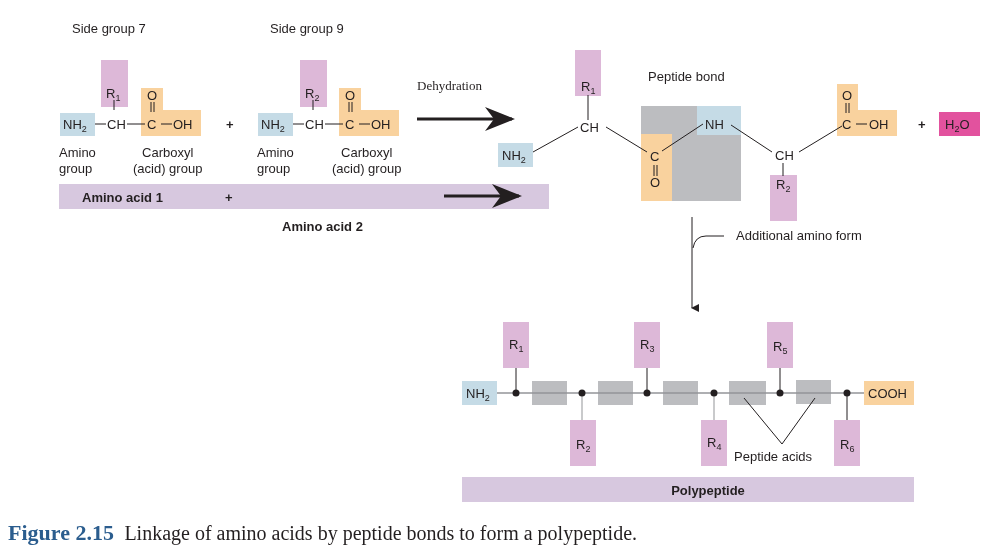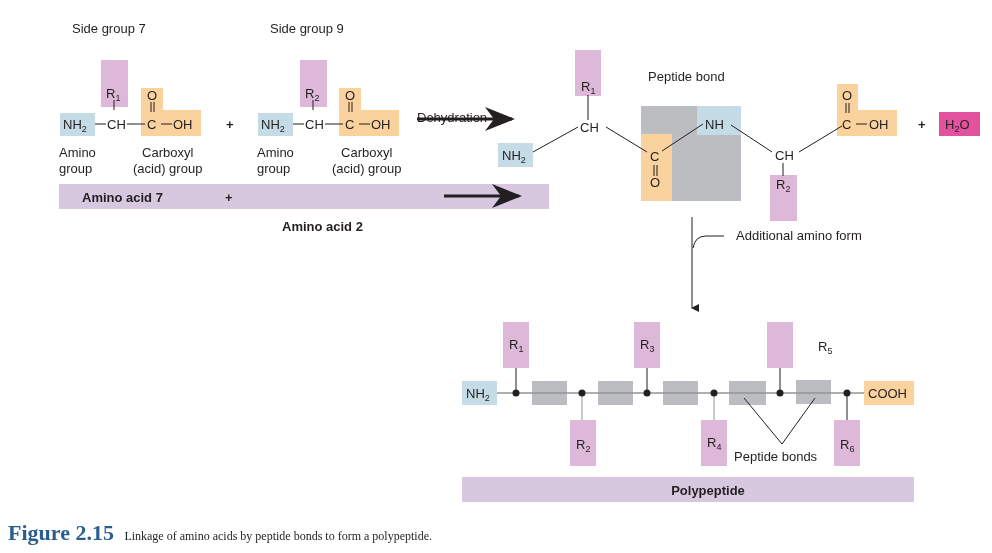--- a/index.html
+++ b/index.html
@@ -8,21 +8,21 @@
   .txt { font-size: 13px; line-height: 15px; white-space: nowrap; }
   .box-r { background: #ddb8d8; }
   .box-n { background: #c5dbe6; }
   .box-c { background: #f9d29e; }
   .box-g { background: #bcbdc0; }
   .box-h2o { background: #e2529e; }
   .band { background: #d7c8df; }
   .bold { font-weight: bold; }
   svg.lines { position: absolute; left: 0; top: 0; }
   .caption-num { font-family: "Liberation Serif", serif; font-weight: bold; color: #2b5d8e; font-size: 22px; }
-  .caption-text { font-family: "Liberation Serif", serif; font-size: 12px; color: #231f20; }
+  .caption-text { font-family: "Liberation Serif", serif; font-size: 20px; color: #231f20; }
   sub { font-size: 9px; line-height: 0; vertical-align: -3px; }
 </style>
 </head>
 <body>
 
 <div class="abs box-r" style="left:101px;top:60px;width:27px;height:47px;"></div>
 <div class="abs box-c" style="left:141px;top:88px;width:22px;height:22px;"></div>
 <div class="abs box-c" style="left:141px;top:110px;width:60px;height:26px;"></div>
 <div class="abs box-n" style="left:60px;top:113px;width:35px;height:23px;"></div>
 
@@ -136,25 +136,25 @@
 <div class="abs txt" style="left:345px;top:117px;">C</div>
 <div class="abs txt" style="left:371px;top:117px;">OH</div>
 
 <div class="abs txt bold" style="left:226px;top:117px;">+</div>
 
 <div class="abs txt" style="left:59px;top:145px;line-height:16px;"><span>Amino</span><br><span>group</span></div>
 <div class="abs txt" style="left:133px;top:145px;line-height:16px;text-align:center;"><span>Carboxyl</span><br><span>(acid) group</span></div>
 <div class="abs txt" style="left:257px;top:145px;line-height:16px;"><span>Amino</span><br><span>group</span></div>
 <div class="abs txt" style="left:332px;top:145px;line-height:16px;text-align:center;"><span>Carboxyl</span><br><span>(acid) group</span></div>
 
-<div class="abs txt bold" style="left:82px;top:190px;">Amino acid 7</div>
+<div class="abs txt bold" style="left:82px;top:190px;">Amino acid 1</div>
 <div class="abs txt bold" style="left:225px;top:190px;">+</div>
 <div class="abs txt bold" style="left:282px;top:190px;margin-top:29px;">Amino acid 2</div>
 
-<div class="abs txt" style="left:417px;top:110px;">Dehydration</div>
+<div class="abs txt" style="left:417px;top:78px;font-family:Liberation Serif, serif;">Dehydration</div>
 
 <div class="abs txt" style="left:581px;top:79px;"><span>R</span><sub>1</sub></div>
 <div class="abs txt" style="left:580px;top:120px;">CH</div>
 <div class="abs txt" style="left:502px;top:148px;"><span>NH</span><sub>2</sub></div>
 <div class="abs txt" style="left:648px;top:69px;">Peptide bond</div>
 <div class="abs txt" style="left:650px;top:149px;">C</div>
 <div class="abs txt" style="left:650px;top:175px;">O</div>
 <div class="abs txt" style="left:705px;top:117px;">NH</div>
 <div class="abs txt" style="left:775px;top:148px;">CH</div>
 <div class="abs txt" style="left:776px;top:177px;"><span>R</span><sub>2</sub></div>
@@ -165,21 +165,21 @@
 <div class="abs txt" style="left:945px;top:117px;"><span>H</span><sub>2</sub><span>O</span></div>
 
 <div class="abs txt" style="left:736px;top:228px;">Additional amino form</div>
 
 <div class="abs txt" style="left:466px;top:386px;"><span>NH</span><sub>2</sub></div>
 <div class="abs txt" style="left:868px;top:386px;">COOH</div>
 <div class="abs txt" style="left:509px;top:337px;"><span>R</span><sub>1</sub></div>
 <div class="abs txt" style="left:576px;top:437px;"><span>R</span><sub>2</sub></div>
 <div class="abs txt" style="left:640px;top:337px;"><span>R</span><sub>3</sub></div>
 <div class="abs txt" style="left:707px;top:435px;"><span>R</span><sub>4</sub></div>
-<div class="abs txt" style="left:818px;top:339px;"><span>R</span><sub>5</sub></div>
+<div class="abs txt" style="left:773px;top:339px;"><span>R</span><sub>5</sub></div>
 <div class="abs txt" style="left:840px;top:437px;"><span>R</span><sub>6</sub></div>
-<div class="abs txt" style="left:734px;top:449px;">Peptide bonds</div>
+<div class="abs txt" style="left:734px;top:449px;">Peptide acids</div>
 <div class="abs txt bold" style="left:462px;top:483px;width:492px;text-align:center;">Polypeptide</div>
 
 <div class="abs" style="left:8px;top:520px;white-space:nowrap;">
   <span class="caption-num">Figure 2.15</span>
   <span class="caption-text" style="margin-left:6px;">Linkage of amino acids by peptide bonds to form a polypeptide.</span>
 </div>
 
 </body></html>

